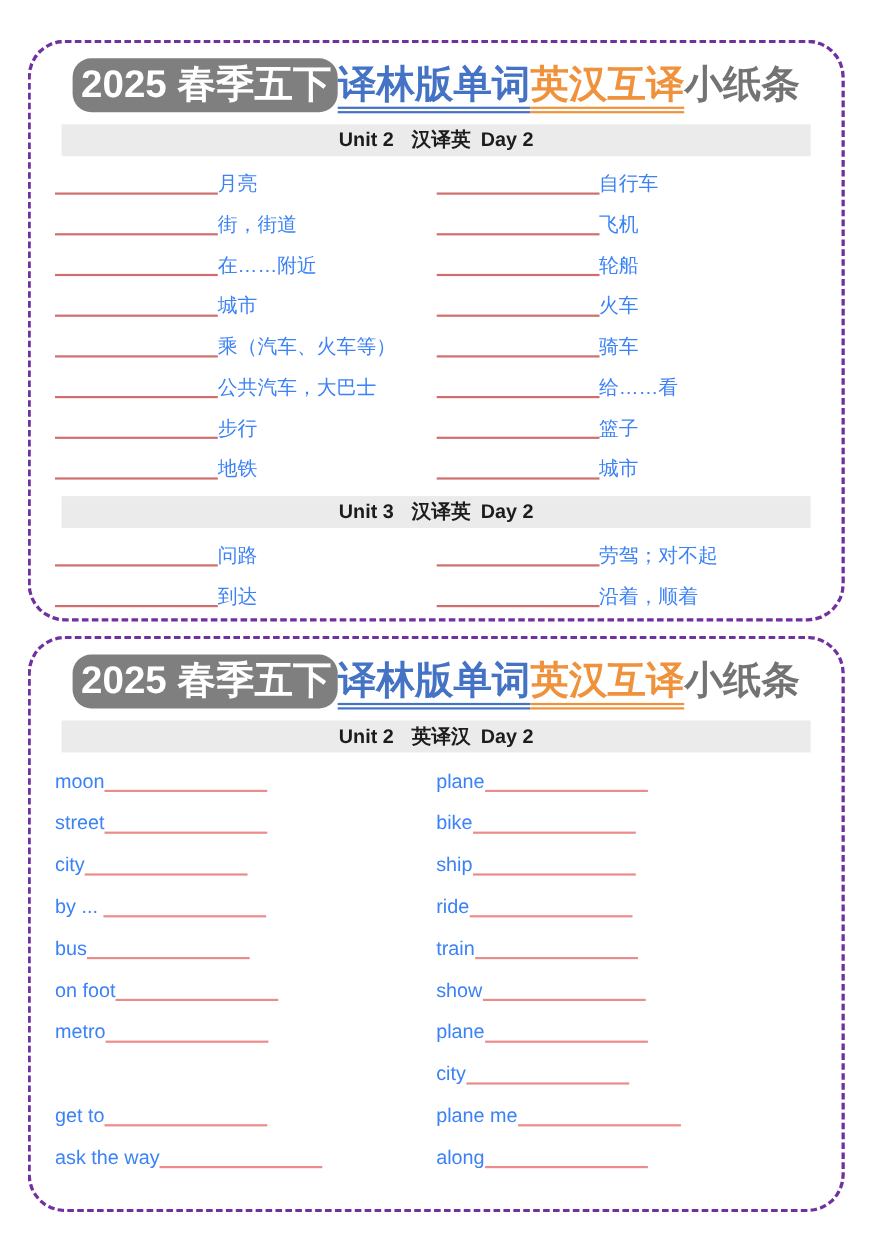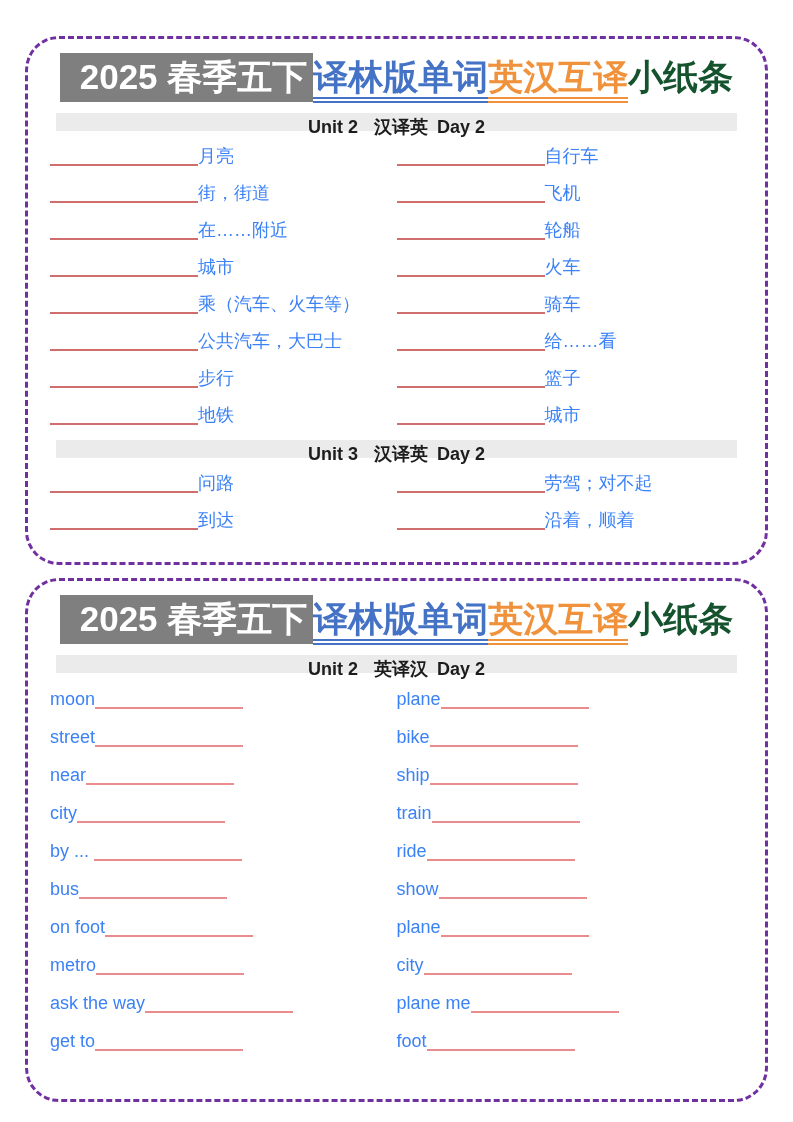--- a/index.html
+++ b/index.html
@@ -33,29 +33,29 @@
 
   .sheet-title{
     text-align:center;
     font-size:35px;
     font-weight:bold;
     line-height:52px;
     height:56px;
     white-space:nowrap;
     letter-spacing:0px;
   }
-  .t-gray{background:var(--title-gray-bg);color:#fff;padding:4px 6px 6px 20px;}
+  .t-gray{background:var(--title-gray-bg);color:#fff;padding:4px 6px 6px 8px;border-radius:17px;}
   .t-blue{color:var(--title-blue);border-bottom:6px double var(--title-blue);padding-bottom:1px;margin-top:32px;}
   .t-orange{color:var(--title-orange);border-bottom:6px double var(--title-orange);padding-bottom:1px;}
-  .t-black{color:#14532d;}
+  .t-black{color:#737373;}
 
   .unit-bar{
     background:var(--unit-bar-bg);
     margin:6px 8px 7px 8px;
-    height:18px;
+    height:29px;
     line-height:29px;
     text-align:center;
     font-weight:bold;
     font-size:18px;
     color:#1c1c1c;
   }
   .unit-bar .sep1{display:inline-block;width:16px;}
   .unit-bar .sep2{display:inline-block;width:9px;}
 
   .cols{display:grid;grid-template-columns:1fr 1fr;padding:0 2px;}
@@ -125,43 +125,42 @@
 <div class="sheet sheet-bottom">
 
   <div class="sheet-title"><span class="t-gray">2025 春季五下</span><span class="t-blue">译林版单词</span><span class="t-orange">英汉互译</span><span class="t-black">小纸条</span></div>
 
   <div class="unit-bar"><span>Unit 2</span><span class="sep1"></span><span>英译汉</span><span class="sep2"></span><span>Day 2</span></div>
 
   <div class="cols">
     <div class="col">
       <div class="row row-sm"><span>moon</span><span class="blank"></span></div>
       <div class="row row-sm"><span>street</span><span class="blank"></span></div>
-      <div class="row row-sm"><span>near</span><span class="blank"></span></div>
       <div class="row row-sm"><span>city</span><span class="blank"></span></div>
       <div class="row row-sm"><span>by ... </span><span class="blank"></span></div>
       <div class="row row-sm"><span>bus</span><span class="blank"></span></div>
       <div class="row row-sm"><span>on foot</span><span class="blank"></span></div>
       <div class="row row-sm"><span>metro</span><span class="blank"></span></div>
     </div>
     <div class="col">
       <div class="row row-sm"><span>plane</span><span class="blank"></span></div>
       <div class="row row-sm"><span>bike</span><span class="blank"></span></div>
       <div class="row row-sm"><span>ship</span><span class="blank"></span></div>
+      <div class="row row-sm"><span>ride</span><span class="blank"></span></div>
       <div class="row row-sm"><span>train</span><span class="blank"></span></div>
-      <div class="row row-sm"><span>ride</span><span class="blank"></span></div>
       <div class="row row-sm"><span>show</span><span class="blank"></span></div>
       <div class="row row-sm"><span>plane</span><span class="blank"></span></div>
       <div class="row row-sm"><span>city</span><span class="blank"></span></div>
     </div>
   </div>
 
 
   <div class="cols">
     <div class="col">
+      <div class="row row-sm"><span>get to</span><span class="blank"></span></div>
       <div class="row row-sm"><span>ask the way</span><span class="blank"></span></div>
-      <div class="row row-sm"><span>get to</span><span class="blank"></span></div>
     </div>
     <div class="col">
       <div class="row row-sm"><span>plane me</span><span class="blank"></span></div>
-      <div class="row row-sm"><span>foot</span><span class="blank"></span></div>
+      <div class="row row-sm"><span>along</span><span class="blank"></span></div>
     </div>
   </div>
 </div>
 
 </body></html>

